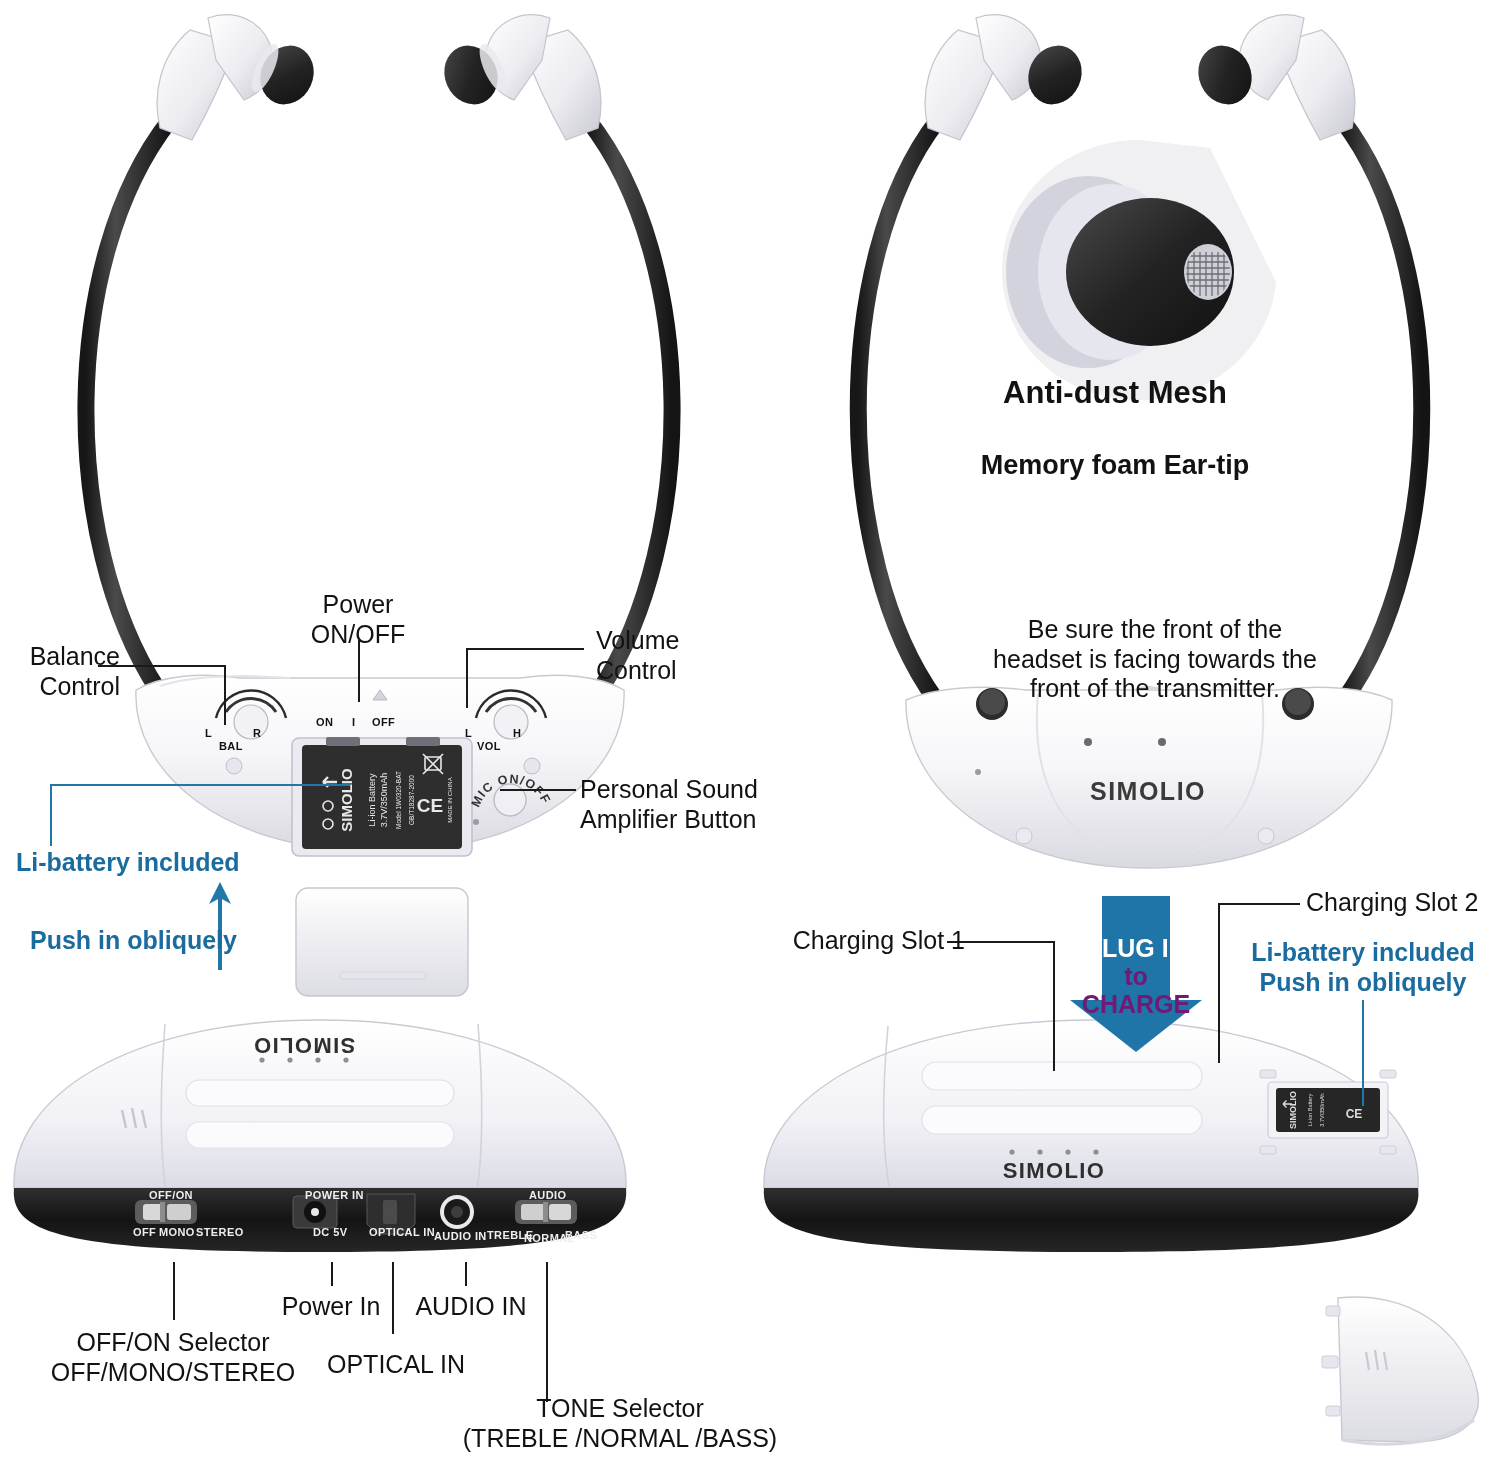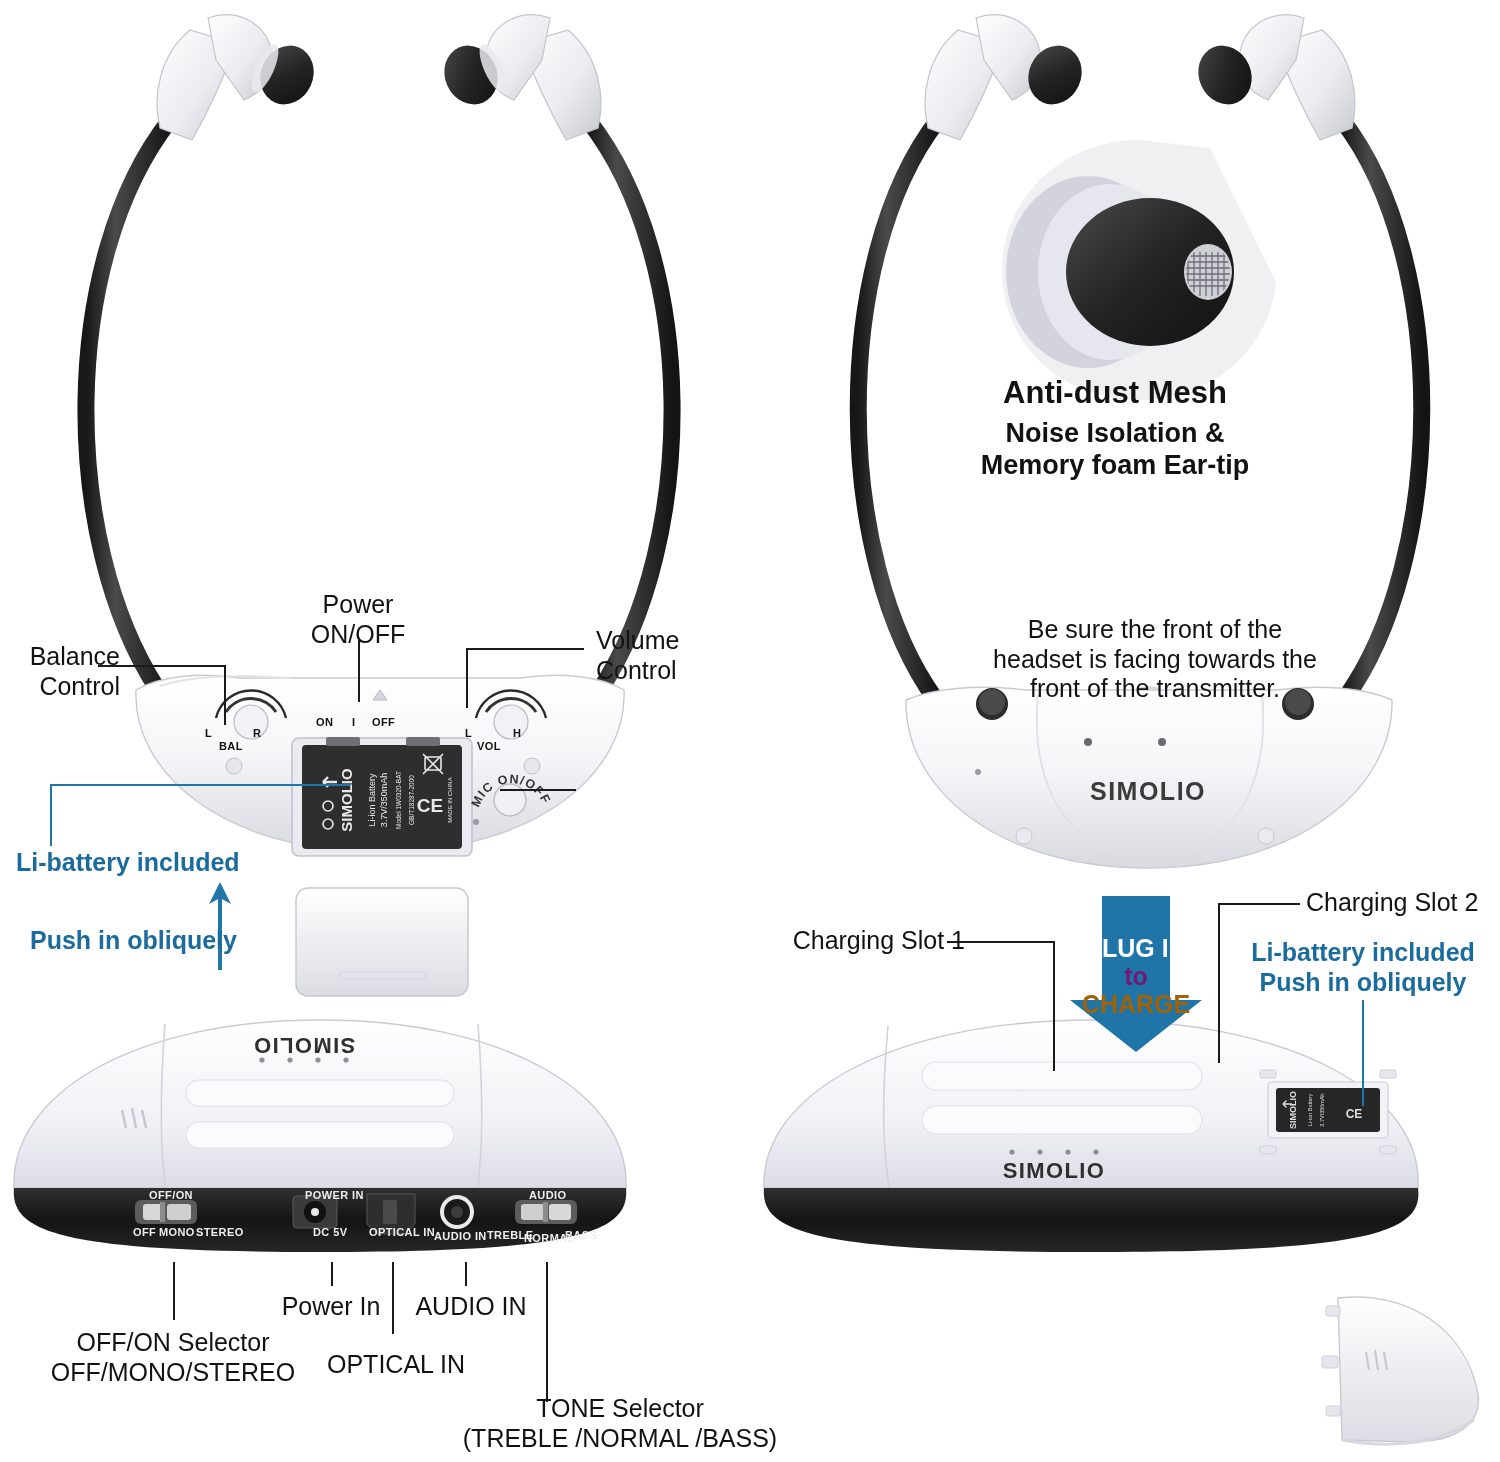--- a/index.html
+++ b/index.html
@@ -133,20 +133,22 @@
   <div class="leader v" style="left:358px;top:640px;height:62px;"></div>
   <div class="lbl c" style="left:268px;top:590px;width:180px;">Power
 ON/OFF</div>
 
   <div class="leader h" style="left:466px;top:648px;width:118px;"></div>
   <div class="leader v" style="left:466px;top:648px;height:60px;"></div>
   <div class="lbl" style="left:596px;top:626px;width:180px;">Volume
 Control</div>
 
   <div class="leader h" style="left:500px;top:789px;width:76px;"></div>
+  <div class="lbl" style="left:580px;top:775px;width:220px;">Personal Sound
+Amplifier Button</div>
 
   <div class="leader h blue-l" style="left:50px;top:784px;width:300px;"></div>
   <div class="leader v blue-l" style="left:50px;top:784px;height:62px;"></div>
   <div class="lbl blue" style="left:16px;top:848px;width:260px;">Li-battery included</div>
 
   <svg class="abs" style="left:200px;top:880px;width:44px;height:90px" viewBox="0 0 44 90">
     <path d="M20 90 L20 18" stroke="#2377a8" stroke-width="4" fill="none"></path>
     <path d="M20 2 L31 24 L20 18 L9 24 Z" fill="#2377a8"></path>
   </svg>
   <div class="lbl blue" style="left:30px;top:926px;width:250px;">Push in obliquely</div>
@@ -205,21 +207,20 @@
     <circle cx="352" cy="742" r="4" fill="#6a6a74"></circle>
     <circle cx="168" cy="772" r="3" fill="#9a9aa4"></circle>
     <circle cx="214" cy="836" r="8" fill="#eaeaf0" stroke="#c8c8d2"></circle>
     <circle cx="456" cy="836" r="8" fill="#eaeaf0" stroke="#c8c8d2"></circle>
     <path d="M228 694 C 222 760, 238 824, 300 852" fill="none" stroke="#e1e1e9" stroke-width="2"></path>
     <path d="M452 694 C 458 760, 442 824, 382 852" fill="none" stroke="#e1e1e9" stroke-width="2"></path>
     <text x="338" y="800" font-size="25" font-weight="bold" fill="#3a3a3a" text-anchor="middle" font-family="Liberation Sans, sans-serif" letter-spacing="1.5">SIMOLIO</text>
   </svg>
 
   <div class="lbl c bold" style="left:900px;top:375px;width:430px;font-size:31px;">Anti-dust Mesh</div>
-  <div class="lbl c bold" style="left:900px;top:418px;width:430px;font-size:27px;">Noise Isolation &amp;</div>
   <div class="lbl c bold" style="left:900px;top:450px;width:430px;font-size:27px;">Memory foam Ear-tip</div>
   <div class="lbl c" style="left:955px;top:615px;width:400px;font-size:25px;">Be sure the front of the
 headset is facing towards the
 front of the transmitter.</div>
 
   <svg class="abs" style="left:0;top:1000px;width:640px;height:260px" viewBox="0 0 640 260">
     <defs>
       <linearGradient id="topG" x1="0" y1="0" x2="0" y2="1">
         <stop offset="0" stop-color="#ffffff"></stop>
           <stop offset=".6" stop-color="#f1f1f6"></stop>
@@ -337,21 +338,21 @@
       <rect x="640" y="146" width="16" height="8" rx="2"></rect>
     </g>
     <path d="M24 188 C 20 232, 74 252, 352 252 C 630 252, 684 232, 678 188 Z" fill="url(#blkG)"></path>
   </svg>
 
   <svg class="abs" style="left:1066px;top:896px;width:140px;height:158px" viewBox="0 0 140 158">
     <path d="M36 0 H104 V104 H136 L70 156 L4 104 H36 Z" fill="#1f74a8"></path>
   </svg>
   <div class="lbl c bold" style="left:1066px;top:934px;width:140px;color:#fff;font-size:25px;">PLUG IN</div>
   <div class="lbl c bold" style="left:1066px;top:962px;width:140px;color:#701a75;font-size:25px;">to</div>
-  <div class="lbl c bold" style="left:1066px;top:990px;width:140px;color:#a16207;font-size:25px;">CHARGE</div>
+  <div class="lbl c bold" style="left:1066px;top:990px;width:140px;color:#701a75;font-size:25px;">CHARGE</div>
 
   <div class="leader h" style="left:947px;top:941px;width:108px;"></div>
   <div class="leader v" style="left:1053px;top:941px;height:130px;"></div>
   <div class="lbl r" style="left:735px;top:926px;width:206px;">Charging Slot 1</div>
 
   <div class="leader h" style="left:1218px;top:903px;width:82px;"></div>
   <div class="leader v" style="left:1218px;top:903px;height:160px;"></div>
   <div class="lbl" style="left:1306px;top:888px;width:230px;">Charging Slot 2</div>
 
   <div class="leader v blue-l" style="left:1362px;top:1000px;height:106px;"></div>

